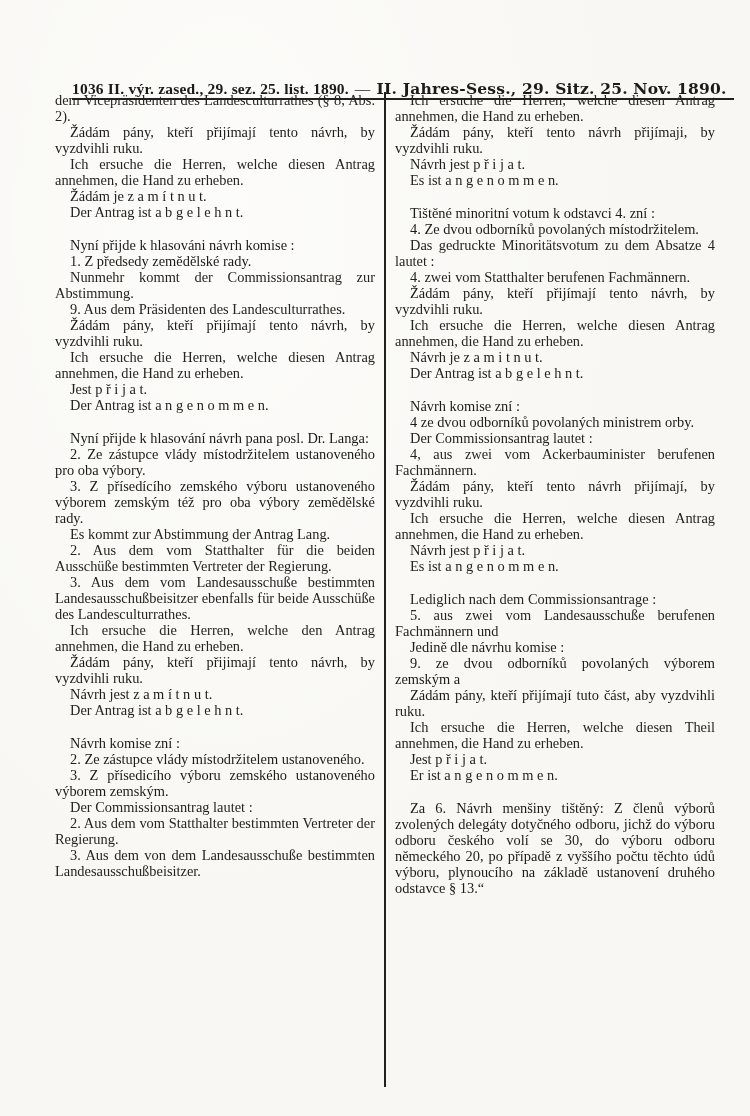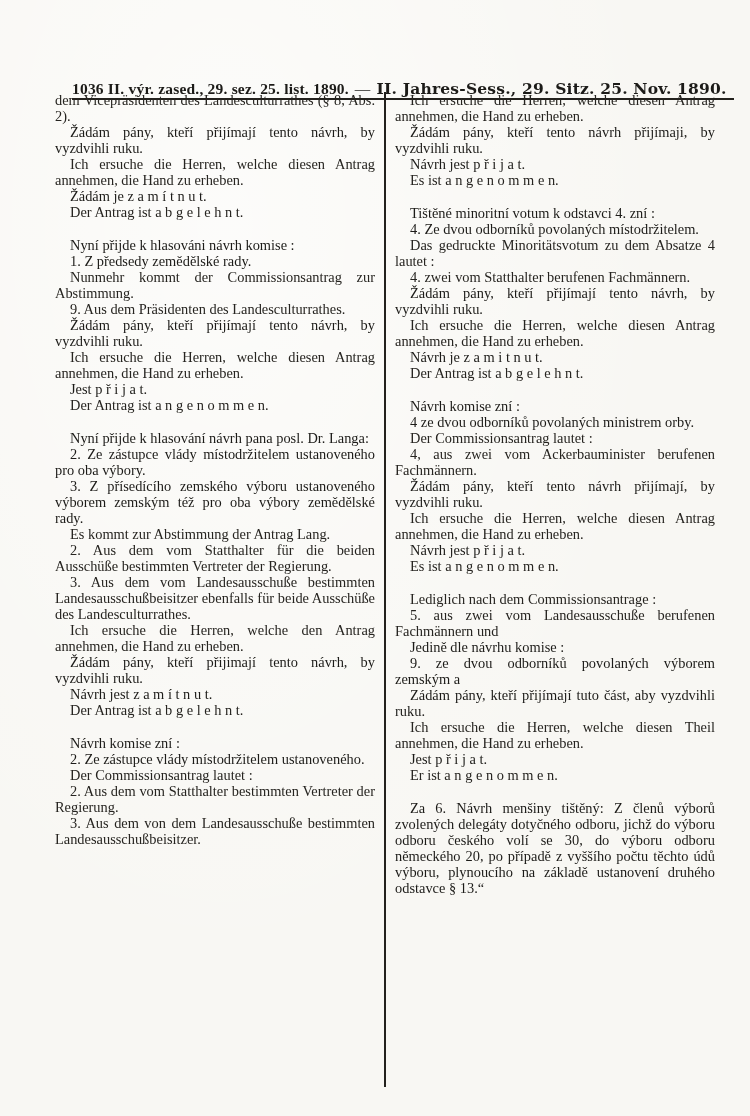--- a/index.html
+++ b/index.html
@@ -88,20 +88,21 @@
         <p class="para cs">3. Z přísedícího zemského výboru ustanoveného výborem zemským též pro oba výbory zemědělské rady.</p>
         <p class="para de">Es kommt zur Abstimmung der Antrag Lang.</p>
         <p class="para de">2. Aus dem vom Statthalter für die beiden Ausschüße bestimmten Vertreter der Regierung.</p>
         <p class="para de">3. Aus dem vom Landesausschuße bestimmten Landesausschußbeisitzer ebenfalls für beide Ausschüße des Landesculturrathes.</p>
         <p class="para de">Ich ersuche die Herren, welche den Antrag annehmen, die Hand zu erheben.</p>
         <p class="para cs">Žádám pány, kteří přijimají tento návrh, by vyzdvihli ruku.</p>
         <p class="para cs">Návrh jest z a m í t n u t.</p>
         <p class="para de">Der Antrag ist a b g e l e h n t.</p>
         <p class="para cs gap">Návrh komise zní :</p>
         <p class="para cs">2. Ze zástupce vlády místodržitelem ustanoveného.</p>
+        <p class="para cs">3. Z přísedicího výboru zemského ustanoveného výborem zemským.</p>
         <p class="para de">Der Commissionsantrag lautet :</p>
         <p class="para de">2. Aus dem vom Statthalter bestimmten Vertreter der Regierung.</p>
         <p class="para de">3. Aus dem von dem Landesausschuße bestimmten Landesausschußbeisitzer.</p>
       </div>
     <div class="divider"></div>
     <div class="col col-right">
         <p class="para de">Ich ersuche die Herren, welche diesen Antrag annehmen, die Hand zu erheben.</p>
         <p class="para cs">Žádám pány, kteří tento návrh přijímaji, by vyzdvihli ruku.</p>
         <p class="para cs">Návrh jest p ř i j a t.</p>
         <p class="para de">Es ist a n g e n o m m e n.</p>

